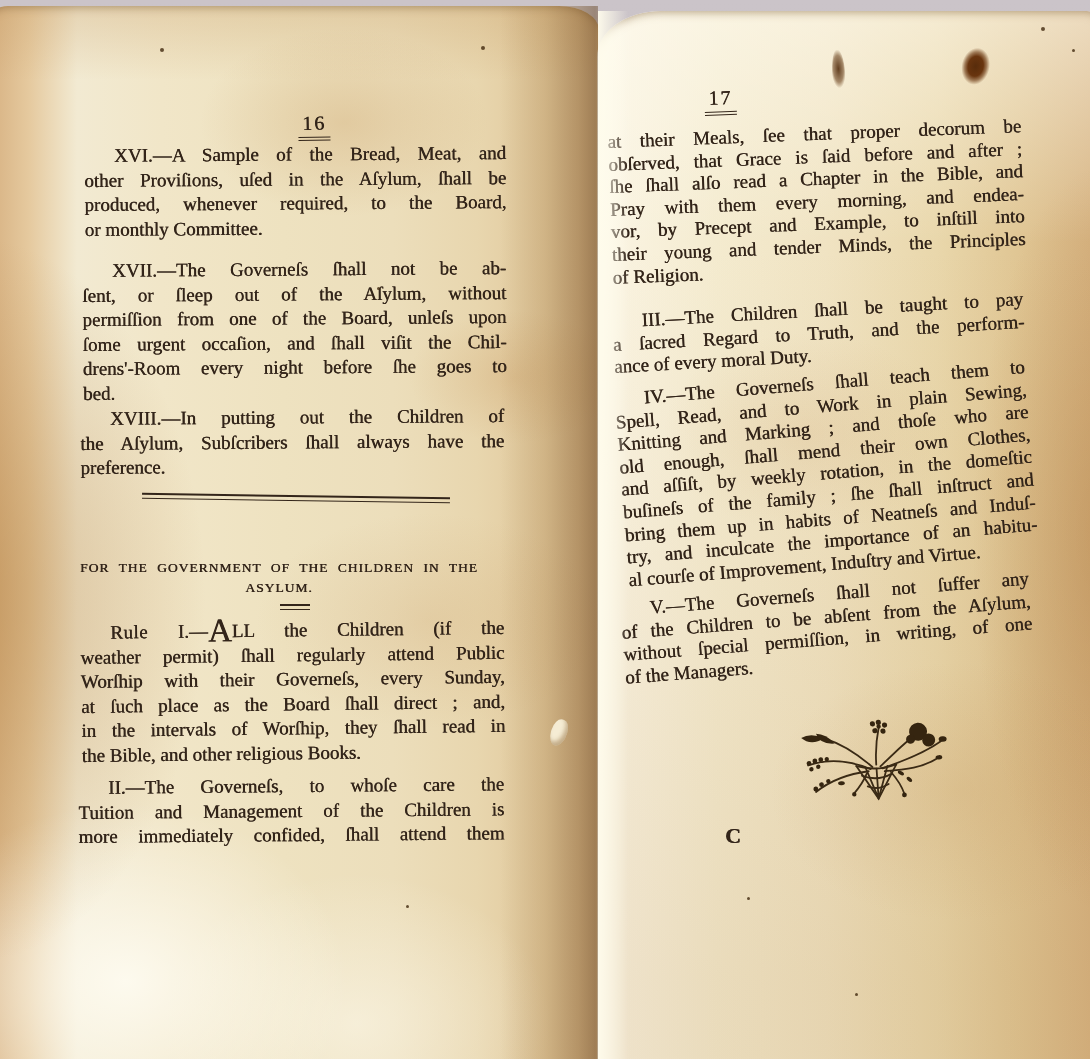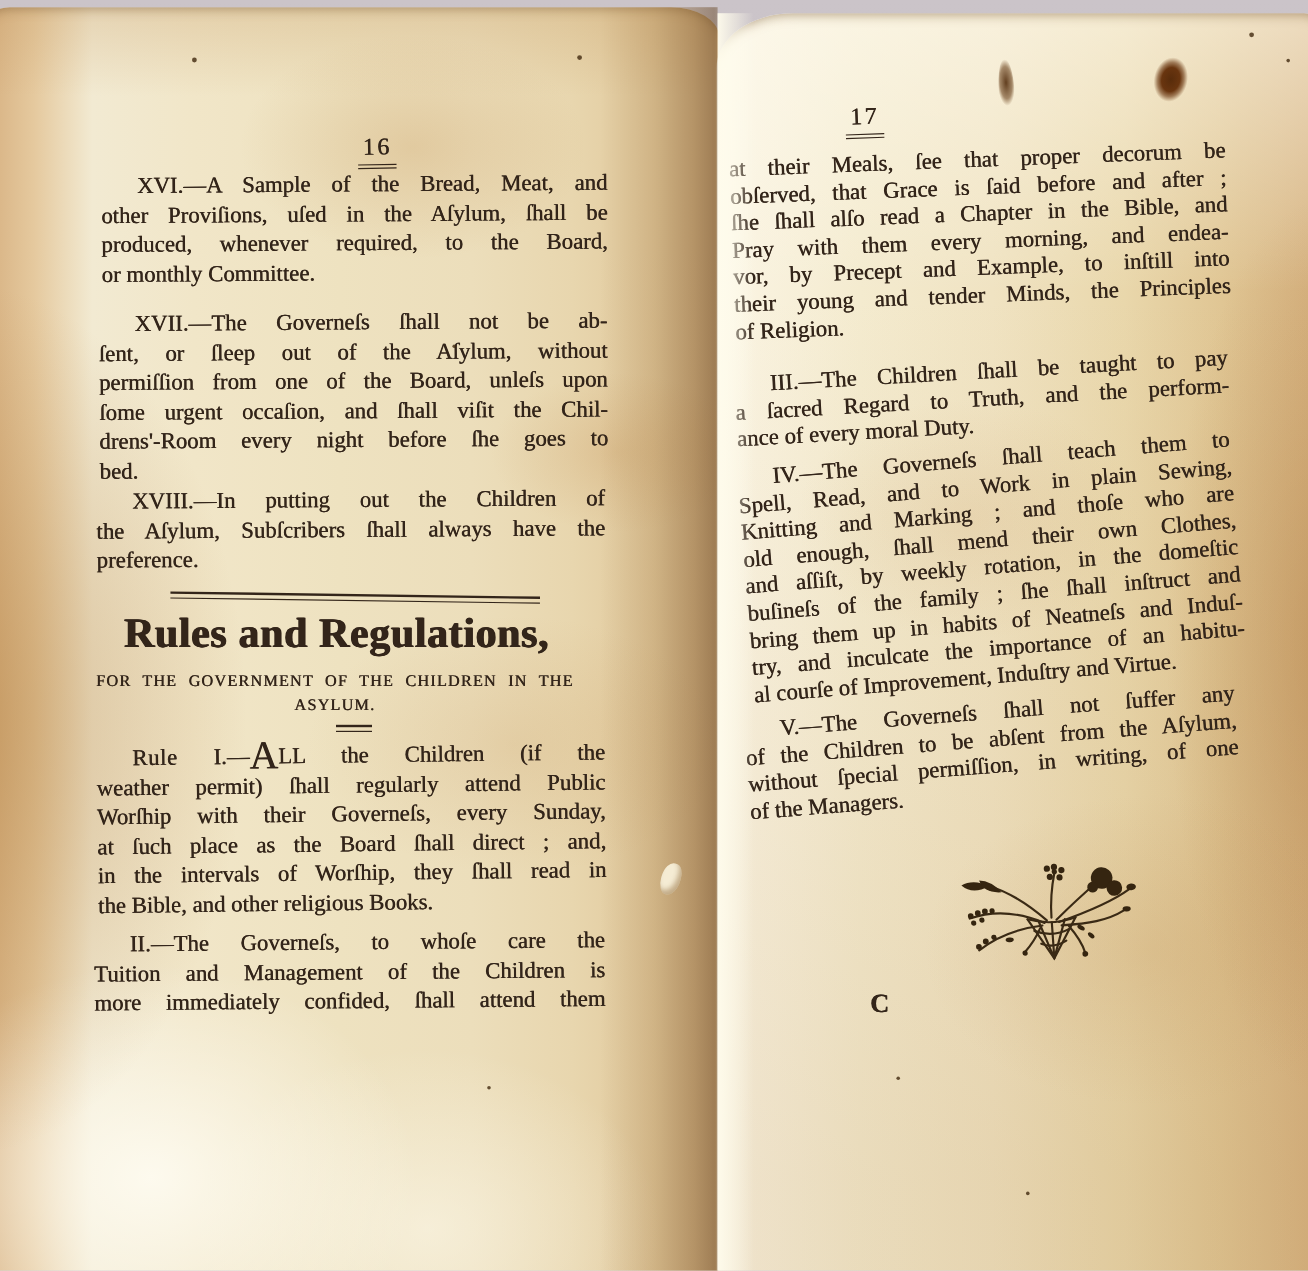--- a/index.html
+++ b/index.html
@@ -90,21 +90,20 @@
     </div>
 
     <div class="para ink" style="left:88px;top:401px;width:424px;transform:rotate(-.4deg);">
       <span class="jl">XVIII.—In putting out the Children of
 the Aſylum, Subſcribers ſhall always have the</span>
       <span class="ll">preference.</span>
     </div>
 
     <div class="divider-long" style="left:150px;top:489px;"></div>
 
-    <div class="section-title ink" style="left:66px;top:502px;">Rules and Regulations,</div>
     <div class="section-subtitle ink" style="left:52px;top:552px;">FOR THE GOVERNMENT OF THE CHILDREN IN THE
 ASYLUM.</div>
     <div class="rule-short" style="left:288px;top:598px;"></div>
 
     <div class="para ink" style="left:88px;top:614px;width:424px;transform:rotate(-.7deg);">
       <div class="r1first">
         <span class="bl">Rule</span>
         <span>I.—</span><span class="bigA">A</span><span>LL</span>
         <span>the Children (if the</span>
       </div>

